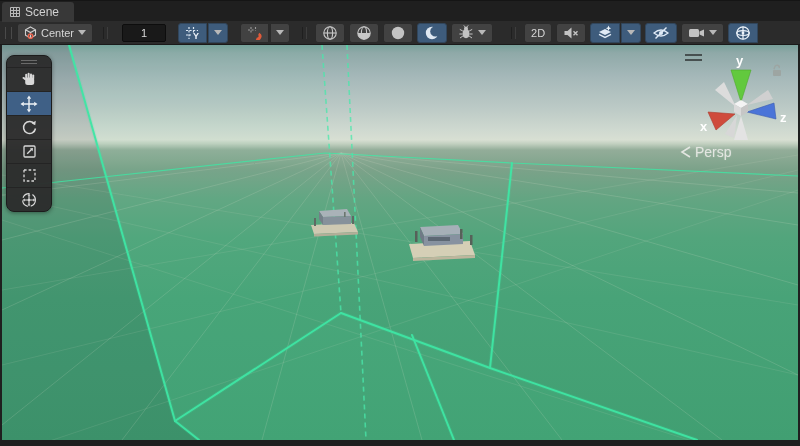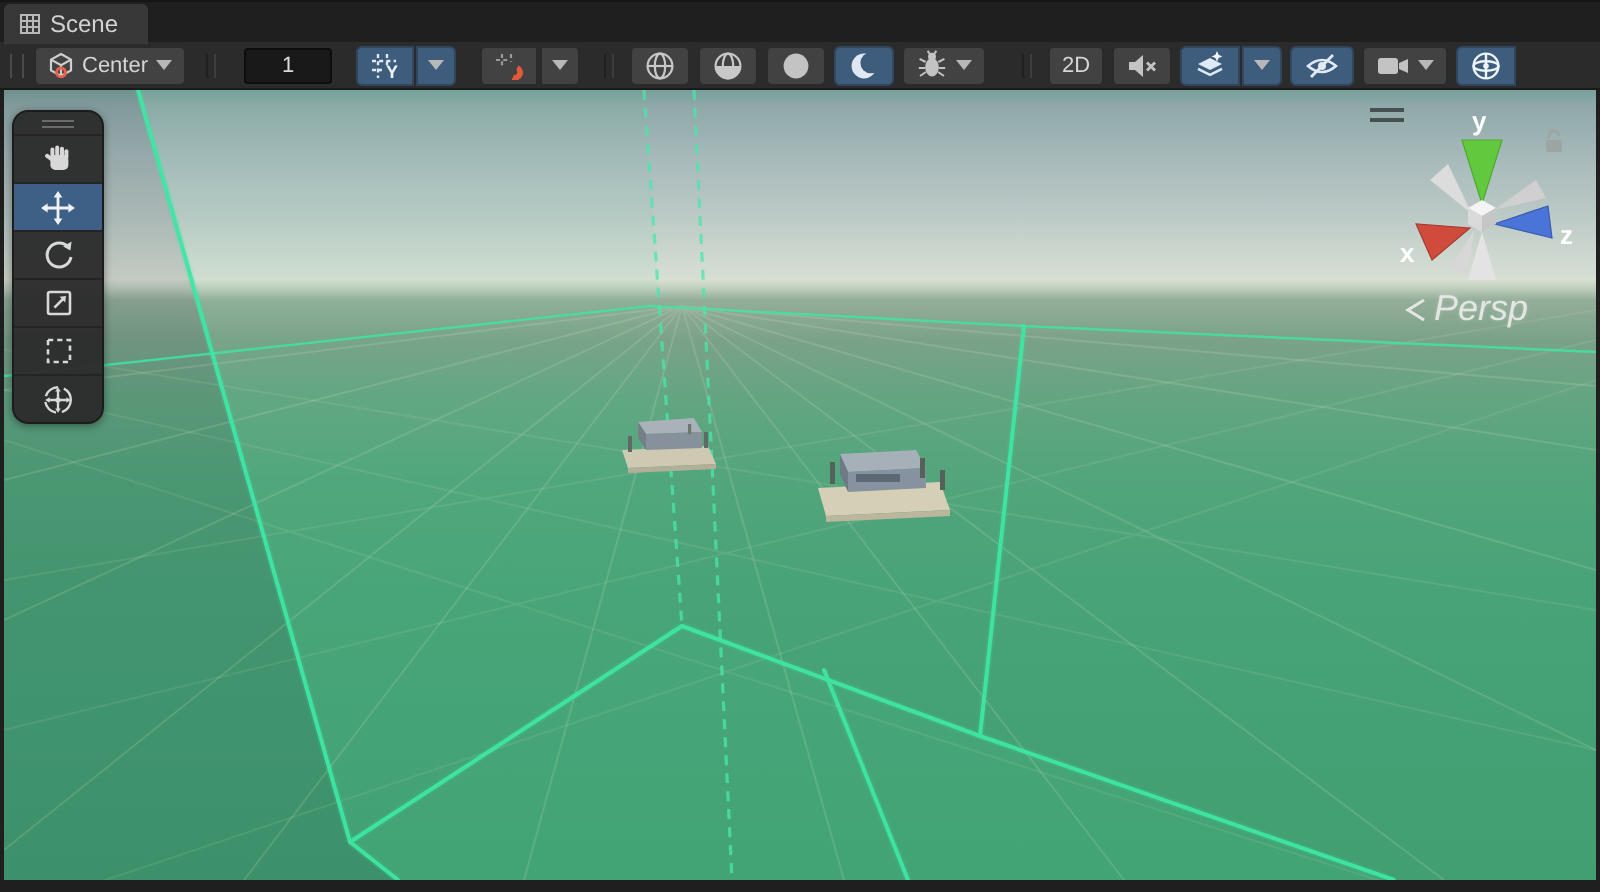--- a/index.html
+++ b/index.html
@@ -55,22 +55,22 @@
                       align-items:center; gap:2px; }
   .palette .phandle i { display:block; width:16px; height:1px; background:#6a6a6a; }
   .ptool { width:44px; height:24px; display:flex; align-items:center; justify-content:center;
            border-top:1px solid #242424; }
   .ptool.sel { background:#3f6086; }
 
   
   .ovgrip { position:absolute; left:683px; top:9px; display:flex; flex-direction:column; gap:3px; }
   .ovgrip i { display:block; width:17px; height:2px; background:#475050; }
   .gizmo { position:absolute; left:688px; top:5px; }
-  .persp { position:absolute; left:700px; top:99px; display:flex; align-items:center; gap:4px;
-           color:#e3e6e1; font-size:18px; text-shadow:0 0 2px rgba(255,255,255,.25);font-style:italic; }
+  .persp { position:absolute; left:678px; top:99px; display:flex; align-items:center; gap:4px;
+           color:#e3e6e1; font-size:14px; text-shadow:0 0 2px rgba(255,255,255,.25); }
   .lockic { position:absolute; left:768px; top:18px; }
 </style>
 </head>
 <body>
 
 <div class="window">
 
   <div class="tabbar">
     <div class="tab">
       <svg width="10" height="10" viewBox="0 0 10 10">

